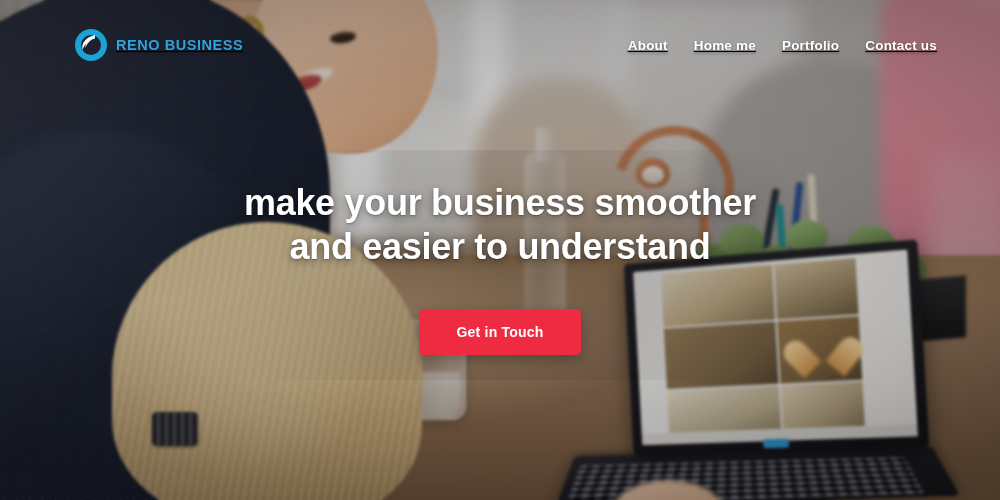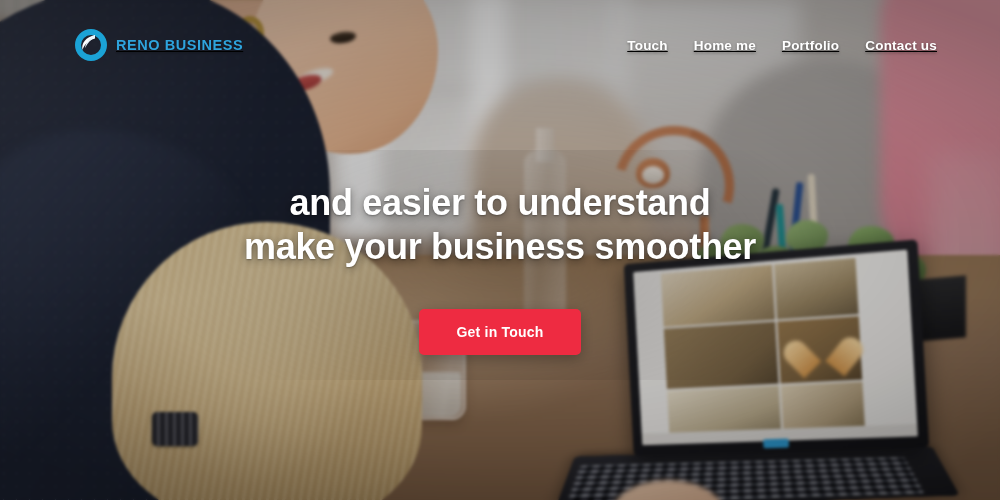--- a/index.html
+++ b/index.html
@@ -519,29 +519,29 @@
     <a class="brand" href="#">
       <svg class="brand-mark" viewBox="0 0 32 32">
         <circle cx="16" cy="16" r="13" fill="none" stroke="#1ba3d6" stroke-width="6"></circle>
         <path d="M20 6 C11 8 6 14 7.5 21 C9 16 13.5 11 20 9.5 Z" fill="#ffffff"></path>
         <path d="M20 6 C14 9 10.5 14 10 19 C12.5 14 16 10 20 8.2 Z" fill="#e8f6fd"></path>
       </svg>
       <span class="brand-name">RENO BUSINESS</span>
     </a>
 
     <nav class="nav">
-      <a class="nav-link" href="#">Touch</a>
+      <a class="nav-link" href="#">About</a>
       <a class="nav-link" href="#">Home me</a>
       <a class="nav-link" href="#">Portfolio</a>
       <a class="nav-link" href="#">Contact us</a>
     </nav>
 
   </header>
 
   <div class="hero-content">
     <h1 class="headline">
+      <span class="line">make your business smoother</span>
       <span class="line">and easier to understand</span>
-      <span class="line">make your business smoother</span>
     </h1>
     <button class="cta">Get in Touch</button>
   </div>
 
 </div>
 
 </body></html>

